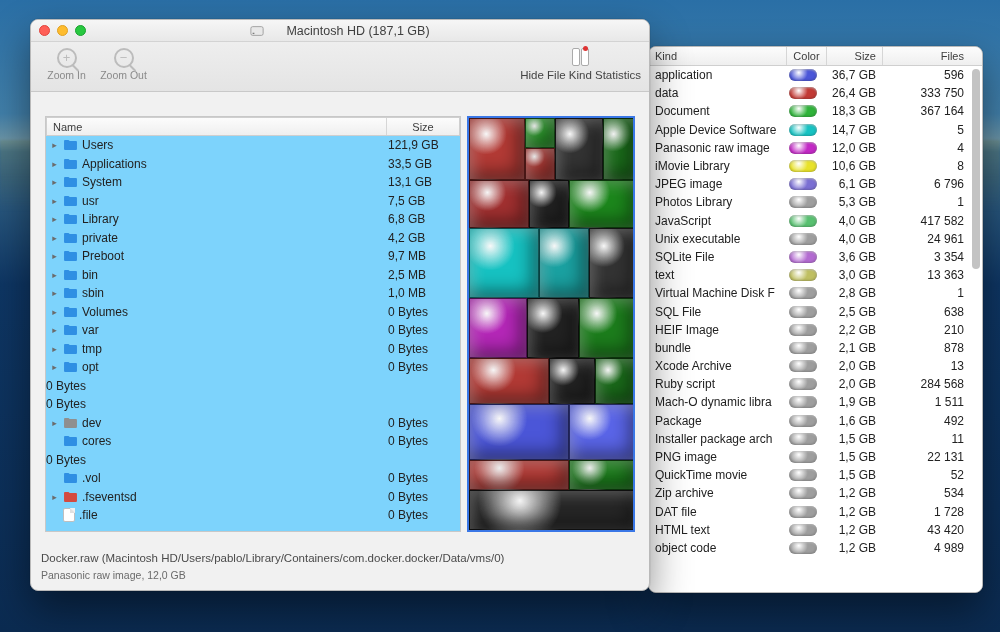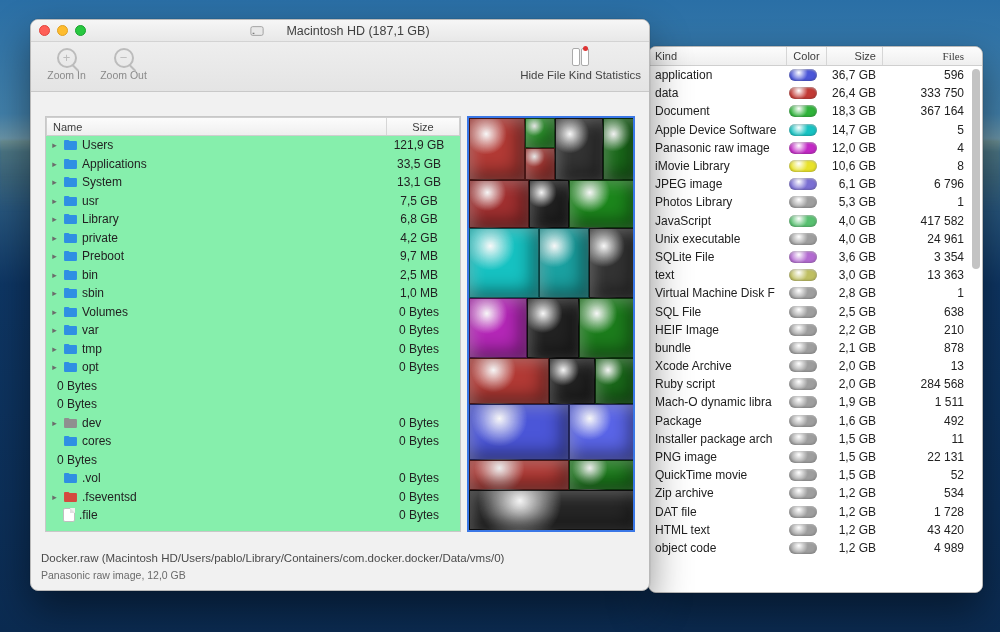--- a/index.html
+++ b/index.html
@@ -44,41 +44,41 @@
   .hide-stats .icn{display:flex;gap:1px;margin:2px 0 3px 0;}
   .hide-stats .icn span{width:8px;height:18px;background:#fff;border:1px solid #aaa;border-radius:2px;}
   .hide-stats .icn span:last-child{position:relative;}
   .hide-stats .icn span:last-child::after{content:"";position:absolute;width:5px;height:5px;border-radius:50%;background:#d33;left:1px;top:-3px;}
 
   
   .colhead{display:flex;height:19px;background:linear-gradient(#fcfcfc,#efefef);border:1px solid #cfcfcf;font-size:11px;color:#3c3c3c;align-items:center;}
   .colhead > div{padding:0 6px;border-right:1px solid #d6d6d6;height:100%;display:flex;align-items:center;}
   .colhead > div:last-child{border-right:none;}
 
-  .tree-area{position:absolute;left:14px;right:188px;top:96px;bottom:58px;background:#86efac;border:1px solid #c8c8c8;overflow:hidden;}
+  .tree-area{position:absolute;left:14px;right:188px;top:96px;bottom:58px;background:#7dd3fc;border:1px solid #c8c8c8;overflow:hidden;}
   .tree-body{position:absolute;top:19px;left:0;right:0;bottom:0;overflow:auto;}
   .row{display:flex;align-items:center;height:18.5px;font-size:12px;color:#222;}
   .row .name{flex:1;display:flex;align-items:center;gap:4px;padding-left:4px;white-space:nowrap;overflow:hidden;}
-  .row .size{width:72px;text-align:center;padding-right:10px;}
+  .row .size{width:72px;text-align:left;padding-right:10px;}
   .disclosure{width:9px;display:inline-block;text-align:center;color:#6b6b6b;font-size:9px;}
   .folder-ic{width:15px;height:12px;display:inline-block;}
   .file-ic{width:12px;height:14px;background:#fff;border:1px solid #bfbfbf;border-radius:2px;position:relative;display:inline-block;}
   .file-ic::after{content:"";position:absolute;right:-1px;top:-1px;border-top:5px solid #f1f1f1;border-left:5px solid #e0e0e0;}
 
   
   .treemap{position:absolute;right:14px;top:96px;bottom:58px;width:168px;border:2px solid #3a77e6;overflow:hidden;cursor:default;}
   .treemap .tile{position:absolute;border:1px solid rgba(0,0,0,.6);box-shadow:inset 4px 4px 14px rgba(255,255,255,.25),inset -6px -6px 18px rgba(0,0,0,.5);}
 
   
   .status{position:absolute;left:10px;right:10px;bottom:6px;font-size:11.5px;color:#4a4a4a;line-height:1.6;}
 
   
   .stats-head{display:flex;height:19px;background:linear-gradient(#fcfcfc,#efefef);border-bottom:1px solid #cfcfcf;font-size:11px;color:#3c3c3c;align-items:center;}
   .stats-head > div{padding:0 6px;border-right:1px solid #d6d6d6;height:100%;display:flex;align-items:center;text-align:right;}
-  .stats-head > div:last-child{border-right:none;font-family:Liberation Serif, serif;}
+  .stats-head > div:last-child{border-right:none;}
   .stats-body{position:absolute;left:0;right:0;top:19px;bottom:0;background:#fff;overflow:hidden;}
   .srow{display:flex;align-items:center;height:18.2px;font-size:12px;color:#222;}
   .srow .kind{width:138px;padding-left:6px;white-space:nowrap;overflow:hidden;}
   .srow .swatch{width:32px;display:flex;justify-content:center;}
   .srow .sw{width:28px;height:12px;border-radius:6px;box-shadow:inset 0 0 3px rgba(0,0,0,.4), inset 0 1px 2px rgba(255,255,255,.6);}
   .srow .ssize{width:65px;text-align:right;padding-right:8px;}
   .srow .files{flex:1;text-align:right;padding-right:18px;}
   .stats-window .scrollbar{position:absolute;right:2px;top:22px;width:8px;height:200px;background:#c3c3c3;border-radius:4px;}
 
   

